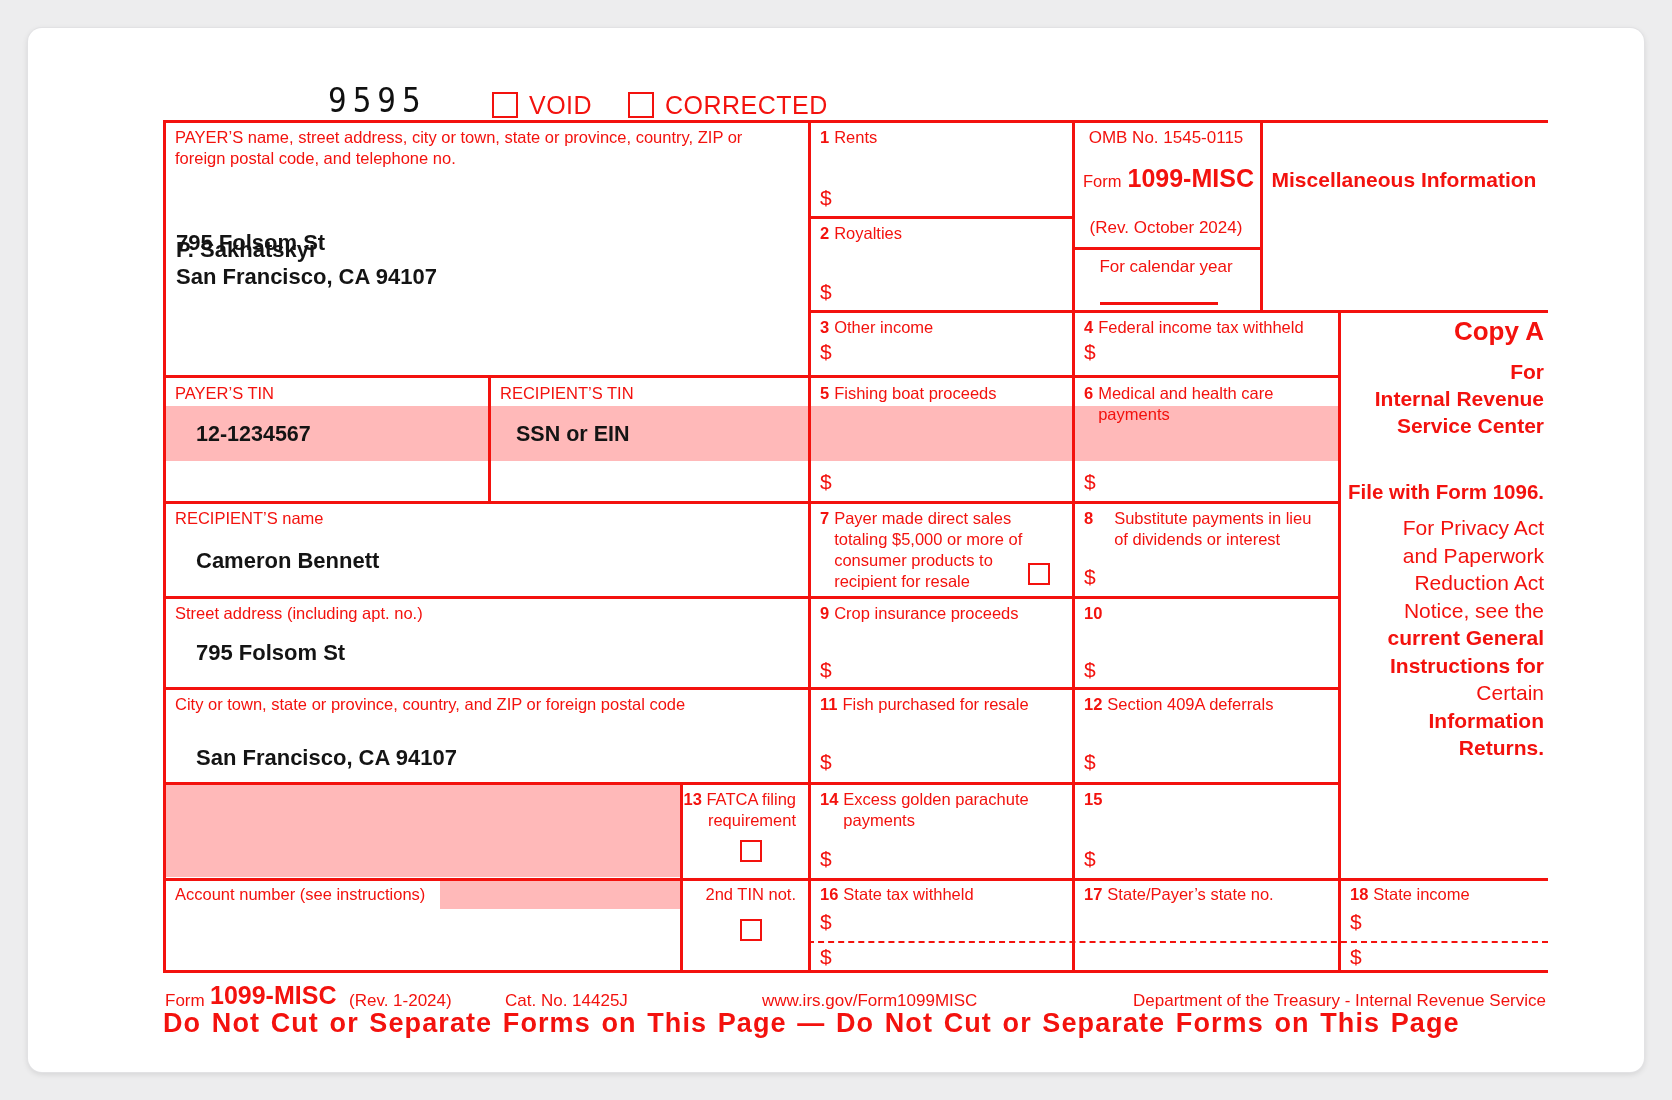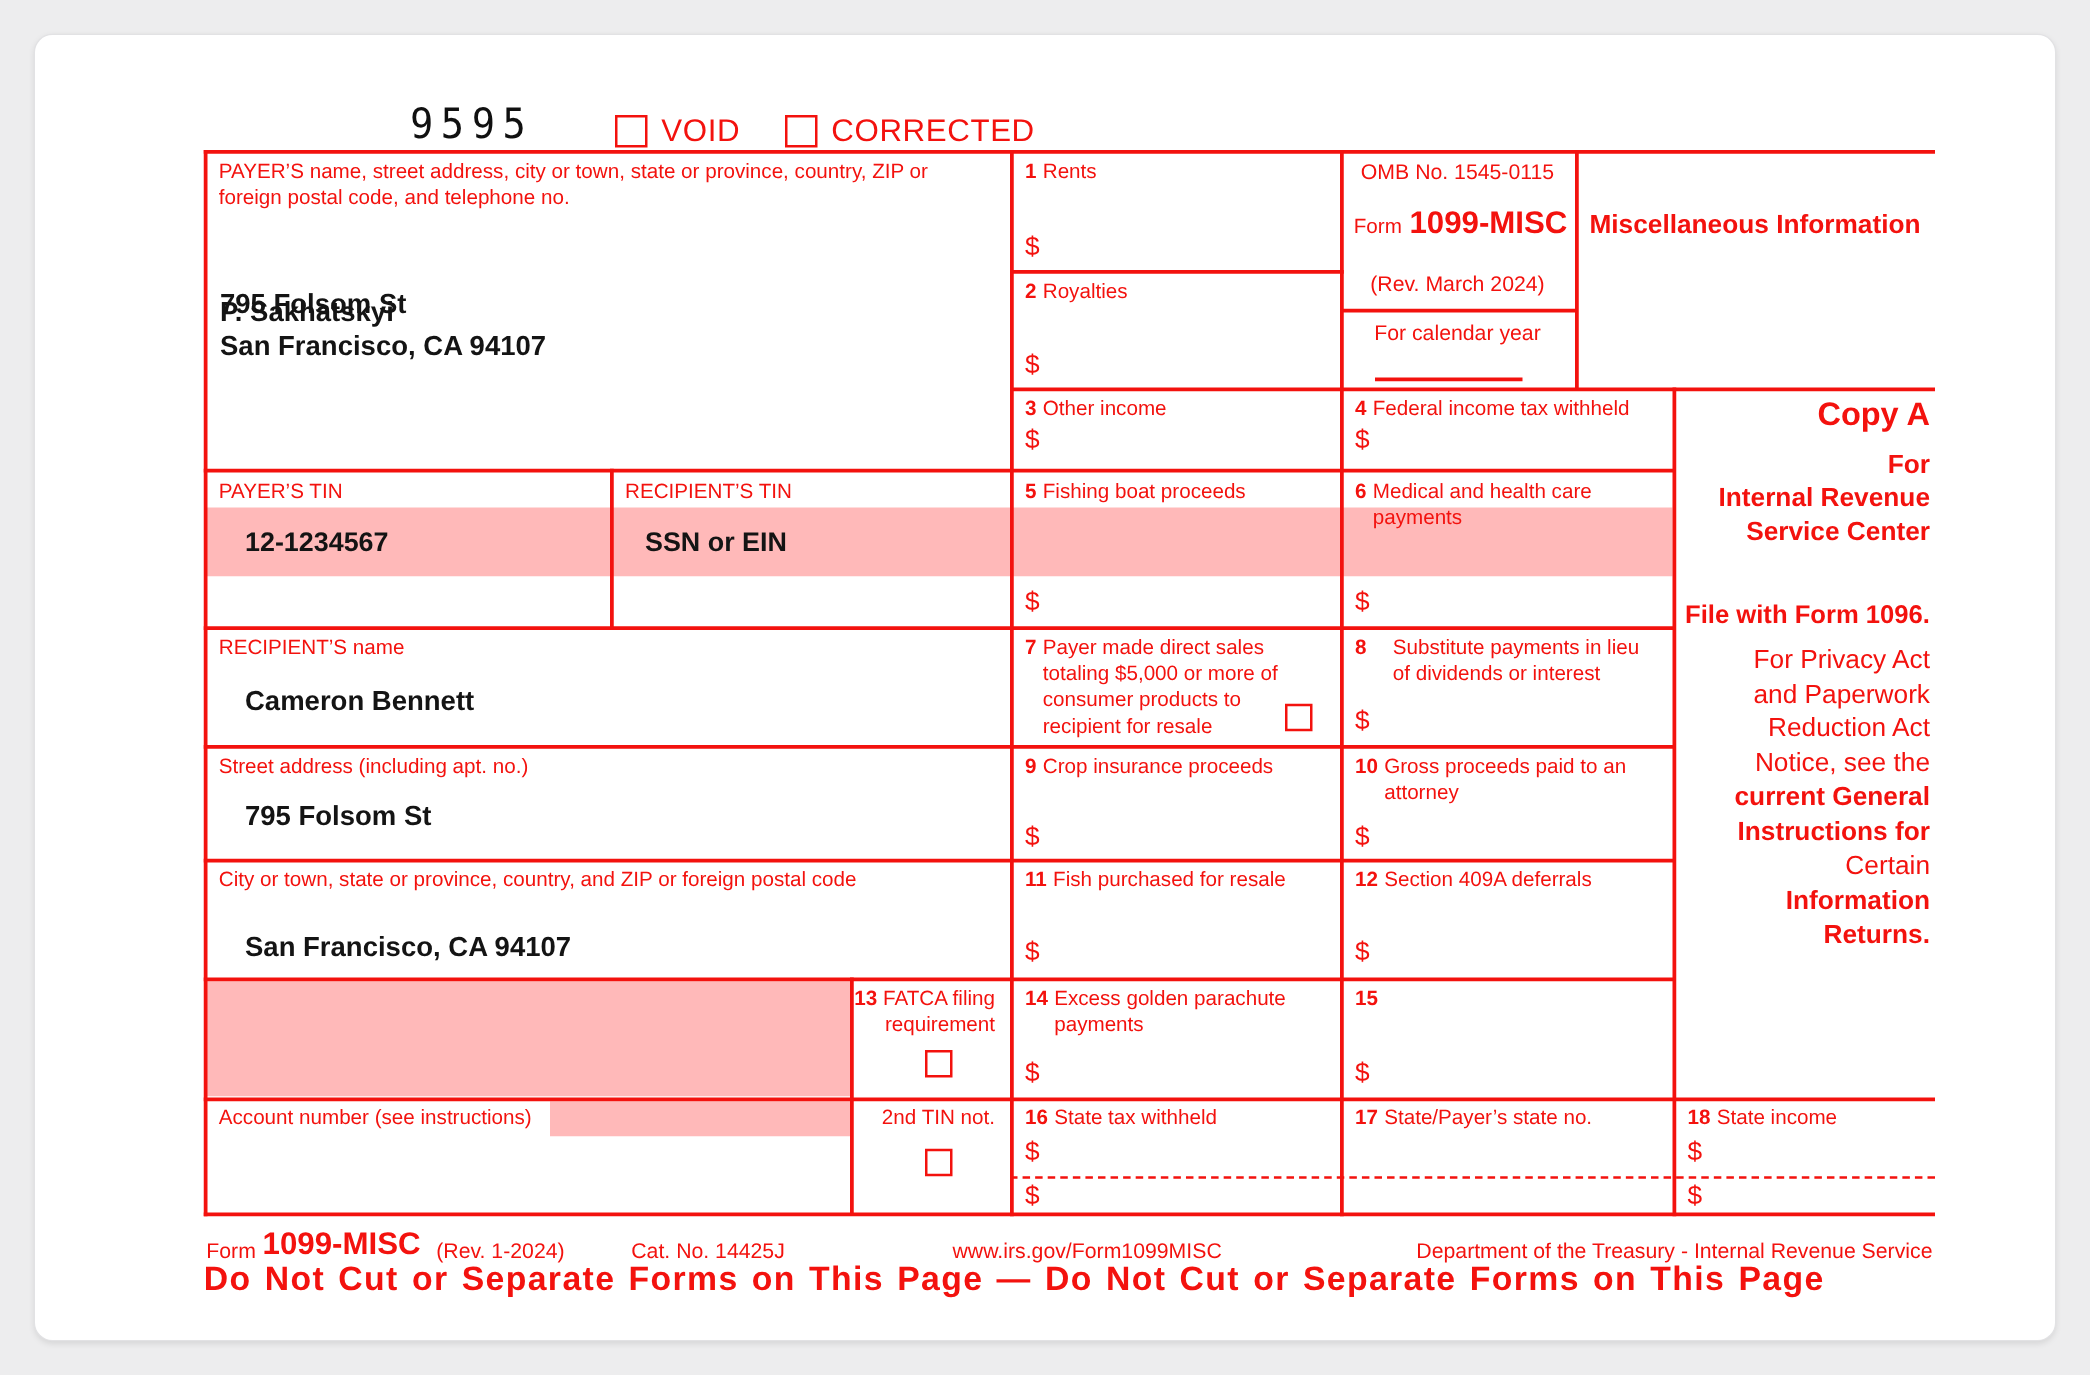--- a/index.html
+++ b/index.html
@@ -101,21 +101,21 @@
     <b>2</b>
     <span>Royalties</span>
   </div>
 <div class="d" style="left:820px;top:280px;">$</div>
 
 <div class="t" style="left:1072px;top:127px;width:188px;text-align:center;font-size:17px;">OMB No. 1545-0115</div>
 <div class="t" style="left:1083px;top:168px;display:flex;align-items:baseline;gap:6px;">
   <span style="font-size:16.5px;">Form</span>
   <span class="big" style="font-size:25px;">1099-MISC</span>
 </div>
-<div class="t" style="left:1072px;top:217px;width:188px;text-align:center;font-size:17px;">(Rev. March 2024)</div>
+<div class="t" style="left:1072px;top:217px;width:188px;text-align:center;font-size:17px;">(Rev. October 2024)</div>
 <div class="t" style="left:1072px;top:256px;width:188px;text-align:center;font-size:17px;">For calendar year</div>
 
 <div class="title">Miscellaneous Information</div>
 
 <div class="t bx" style="left:820px;top:317px;">
     <b>3</b>
     <span>Other income</span>
   </div>
 <div class="d" style="left:820px;top:340px;">$</div>
 <div class="t bx" style="left:1084px;top:317px;">
@@ -157,21 +157,20 @@
 <div class="t" style="left:175px;top:603px;">Street address (including apt. no.)</div>
 <div class="blk" style="left:196px;top:640px;font-size:22px;">795 Folsom St</div>
 
 <div class="t bx" style="left:820px;top:603px;">
     <b>9</b>
     <span>Crop insurance proceeds</span>
   </div>
 <div class="d" style="left:820px;top:658px;">$</div>
 <div class="t bx" style="left:1084px;top:603px;">
     <b>10</b>
-    <span style="width:200px;">Gross proceeds paid to an attorney</span>
   </div>
 <div class="d" style="left:1084px;top:658px;">$</div>
 
 <div class="t" style="left:175px;top:694px;">City or town, state or province, country, and ZIP or foreign postal code</div>
 <div class="blk" style="left:196px;top:745px;font-size:22px;">San Francisco, CA 94107</div>
 
 <div class="t bx" style="left:820px;top:694px;">
     <b>11</b>
     <span>Fish purchased for resale</span>
   </div>

